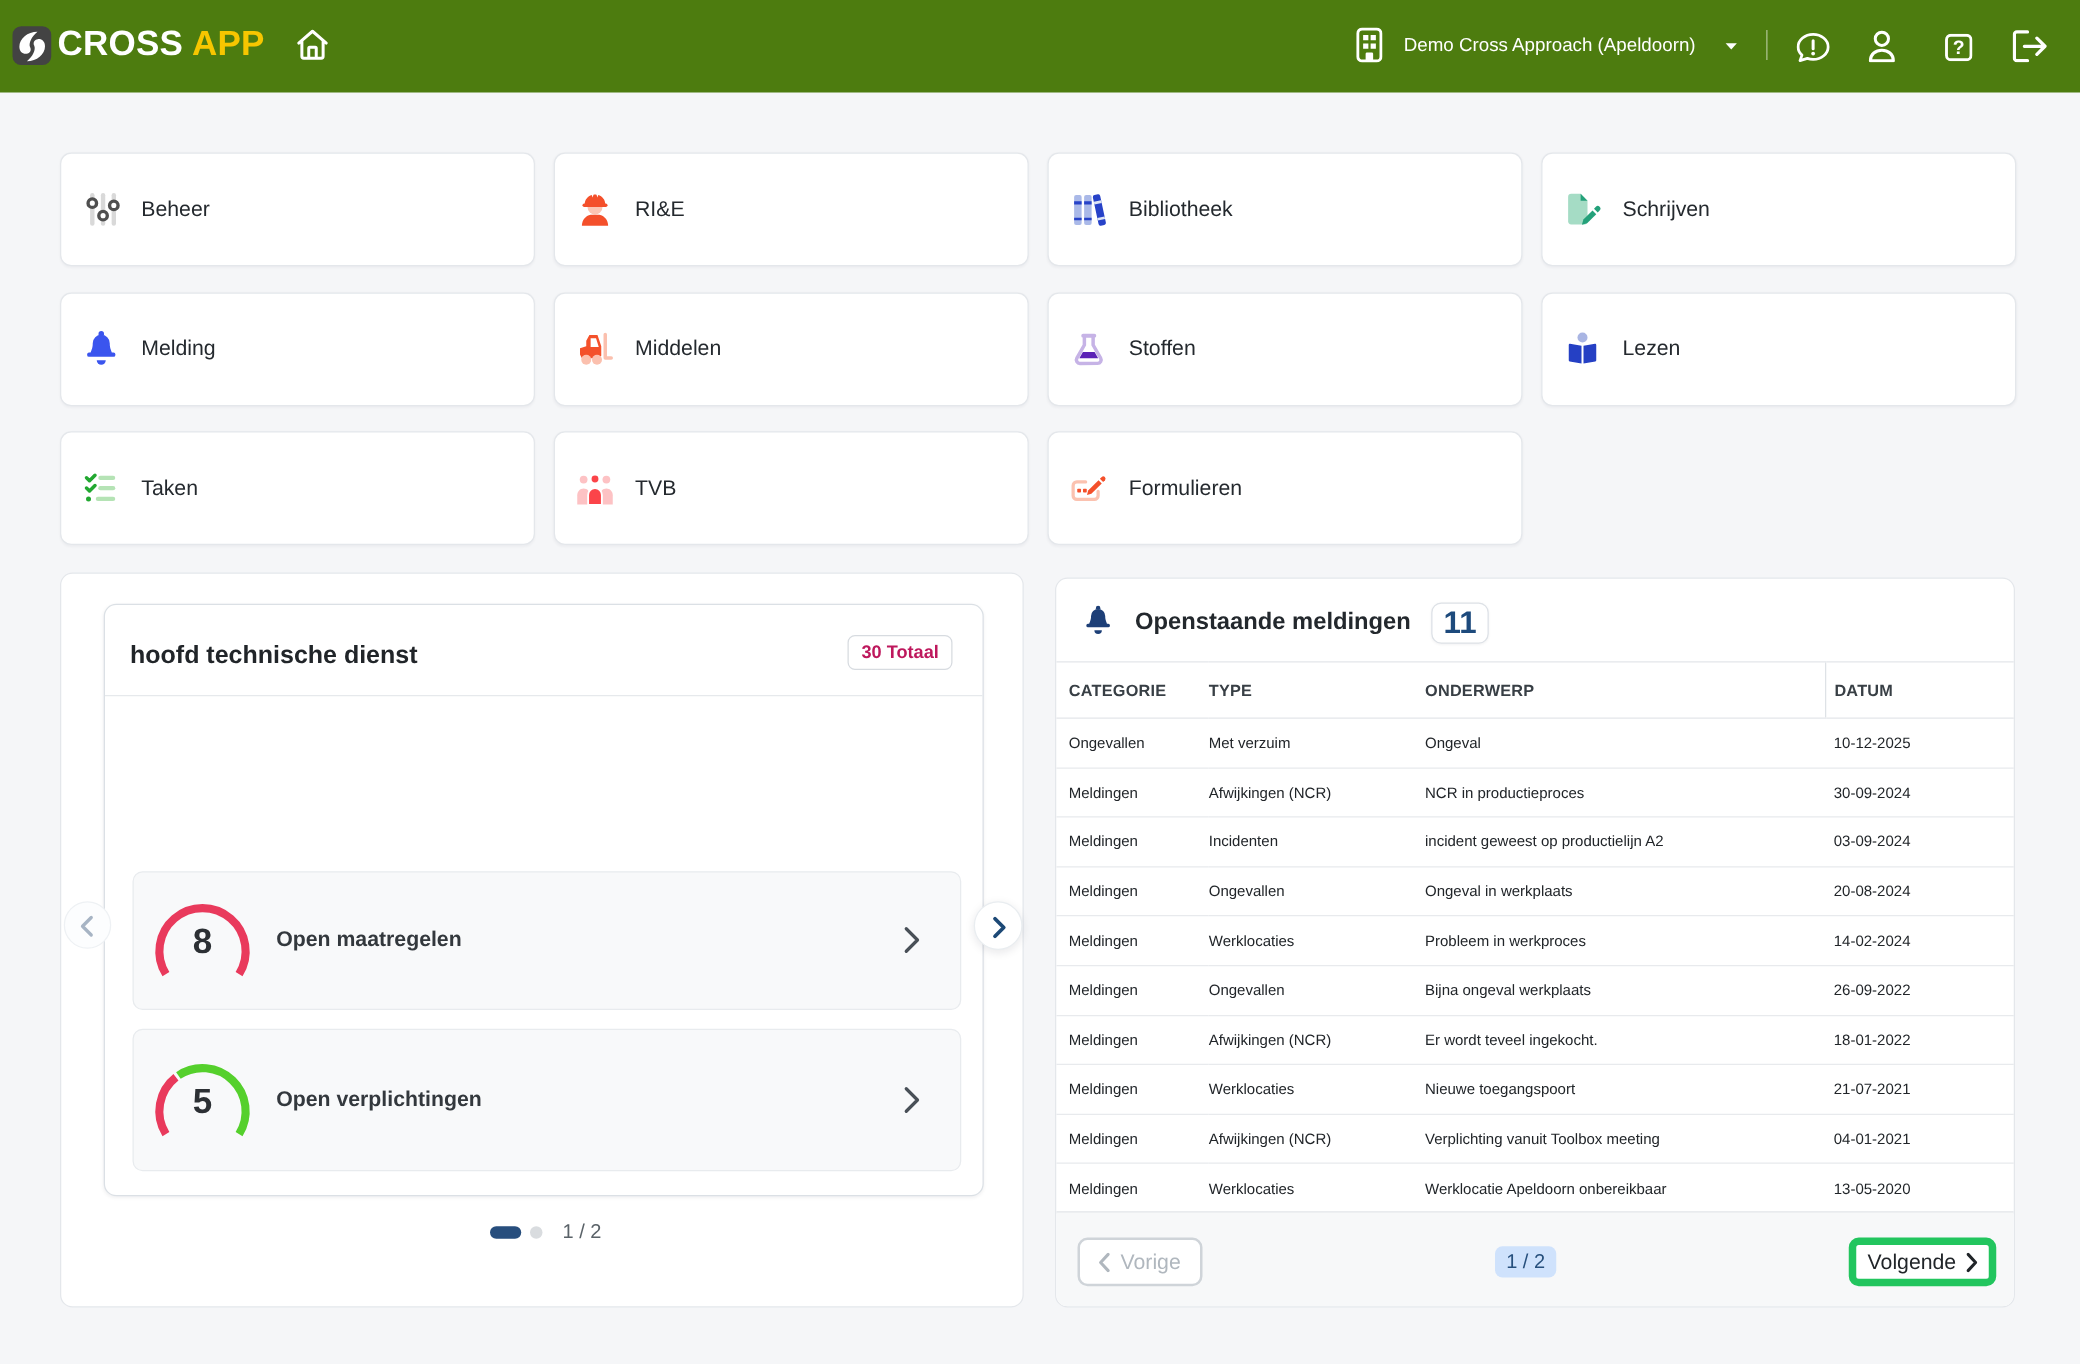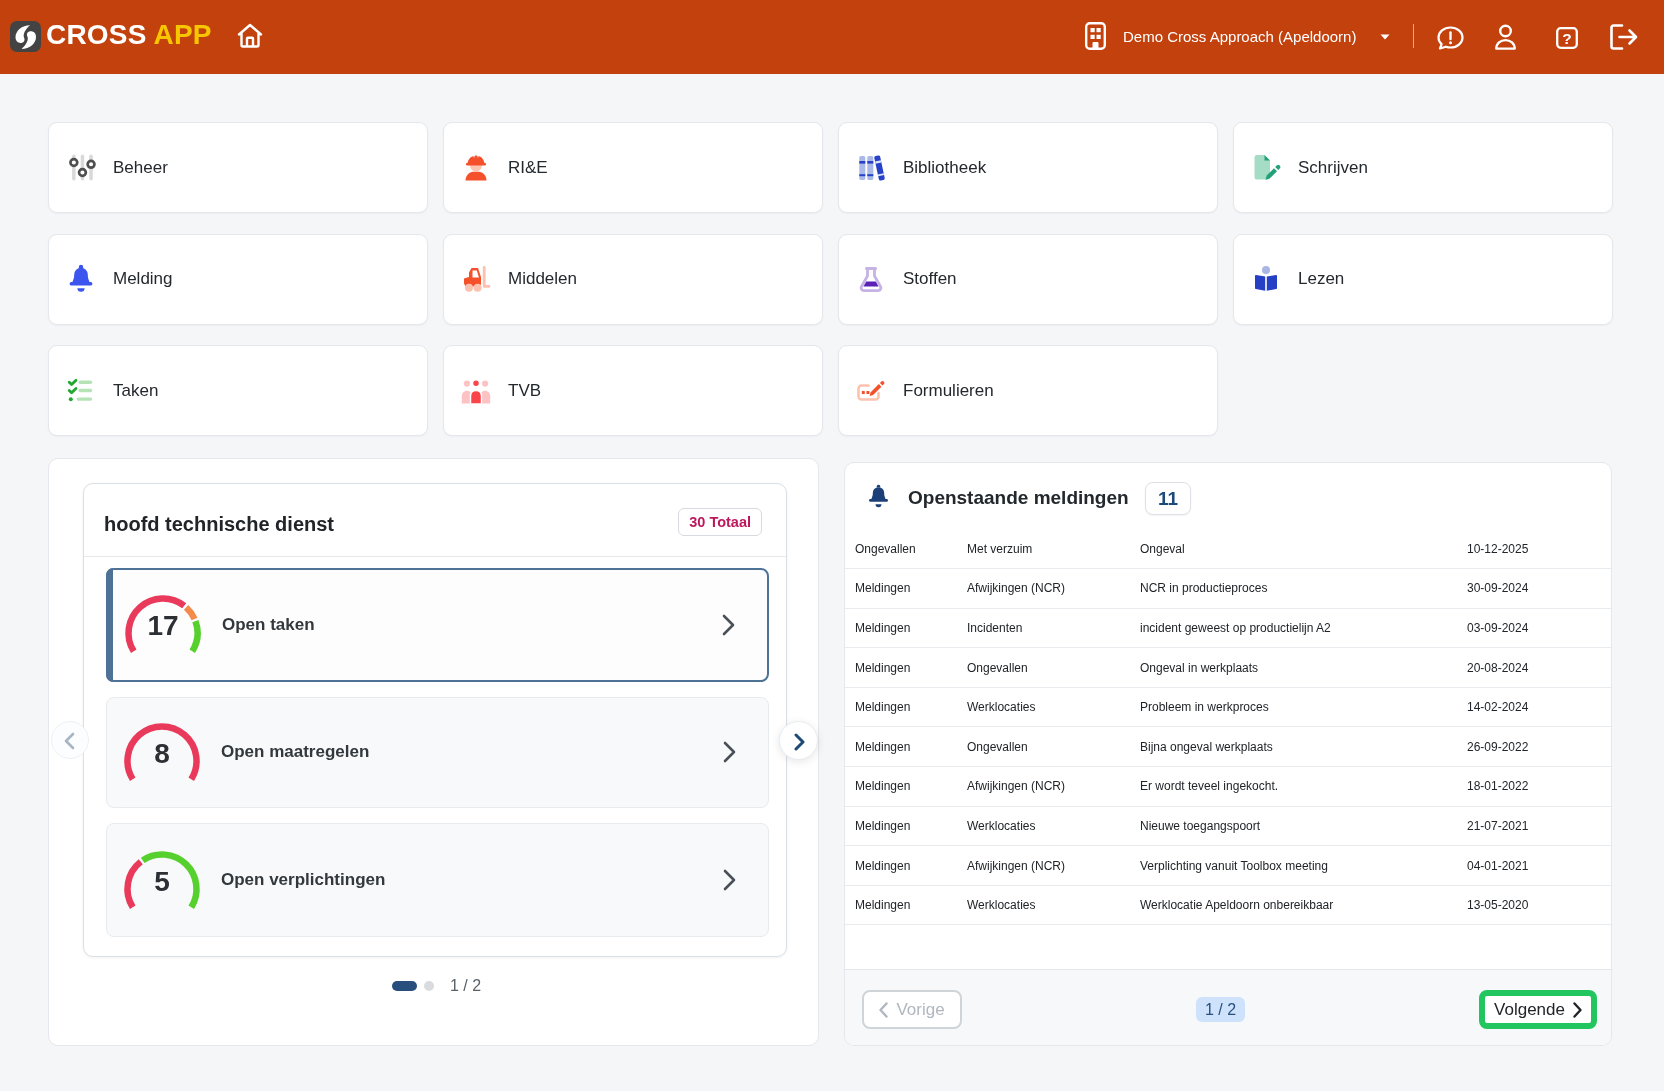--- a/index.html
+++ b/index.html
@@ -1,20 +1,20 @@
 <!DOCTYPE html>
 <html lang="nl"><head>
 <meta charset="utf-8">
 <title>Cross App</title>
 <style>
 * { margin:0; padding:0; box-sizing:border-box; }
 html,body { width:1664px; height:1091px; font-family:"Liberation Sans",sans-serif; background:#f5f6f8; overflow:hidden; position:relative; }
 .abs { position:absolute; }
 
-#hdr { position:absolute; left:0; top:0; width:1664px; height:74px; background:#c2410c; }
+#hdr { position:absolute; left:0; top:0; width:1664px; height:74px; background:#4d7c0f; }
 #logo { position:absolute; left:10px; top:21px; width:31px; height:31px; background:#434343; border-radius:7px; }
 #brand { position:absolute; left:46px; top:19px; font-size:28px; font-weight:700; color:#fff; letter-spacing:0.2px; }
 #brand .app { color:#f7c600; }
 .nav-txt { position:absolute; left:1123px; top:28px; font-size:15px; line-height:17px; font-weight:400; color:#fff; }
 #nav-sep { position:absolute; left:1413px; top:24px; width:1px; height:24px; background:rgba(255,255,255,0.55); }
 
 .tile { position:absolute; width:380px; height:91px; background:#fff; border:1px solid #e4e7eb; border-radius:9px; box-shadow:0 1px 2px rgba(16,24,40,0.04); }
 .tile .lbl { position:absolute; left:64px; top:50%; transform:translateY(-50%); font-size:17px; color:#24292e; }
 .tile .ico { position:absolute; left:17px; top:50%; transform:translateY(-50%); width:30px; height:30px; }
 
@@ -23,21 +23,21 @@
 #lhead  { position:absolute; left:0; top:0; width:100%; height:73px; border-bottom:1px solid #e6e9ec; }
 #lhead .t { position:absolute; left:20px; top:29px; font-size:20px; font-weight:700; color:#212529; }
 #lhead .badge { position:absolute; right:24px; top:24px; height:28px; line-height:26px; padding:0 10px; border:1px solid #d7dbe0; border-radius:6px; font-size:14.5px; font-weight:700; color:#be185d; background:#fff; }
 .srow { position:absolute; left:22px; width:663px; border-radius:8px; }
 .srow .slbl { position:absolute; left:114px; top:50%; transform:translateY(-50%); font-size:17px; font-weight:700; color:#33383d; }
 .srow .chev { position:absolute; right:32px; top:50%; transform:translateY(-50%); }
 
 #rpanel { position:absolute; left:844px; top:462px; width:768px; height:584px; background:#fff; border:1px solid #e4e7eb; border-radius:10px; overflow:hidden; }
 #rhead { position:absolute; left:0; top:0; width:100%; height:66px; }
 #rhead .t { position:absolute; left:63px; top:24px; font-size:19px; font-weight:700; color:#23282d; }
-#rhead .badge { position:absolute; left:300px; top:19px; width:46px; height:33px; line-height:31px; text-align:center; border:1px solid #dde1e6; border-radius:8px; font-size:19px; font-weight:700; color:#1d4a7c; background:#fff; box-shadow:0 1px 2px rgba(16,24,40,0.05); }
+#rhead .badge { position:absolute; left:300px; top:19px; width:46px; height:33px; line-height:31px; text-align:center; border:1px solid #dde1e6; border-radius:8px; font-size:25px; font-weight:700; color:#1d4a7c; background:#fff; box-shadow:0 1px 2px rgba(16,24,40,0.05); }
 table.mtab { position:absolute; left:0; top:66px; width:768px; border-collapse:collapse; table-layout:fixed; }
 table.mtab th { height:45px; text-align:left; font-size:13px; font-weight:700; color:#383f45; letter-spacing:0.2px; border-top:1px solid #e3e6ea; border-bottom:1px solid #e3e6ea; padding:0; }
 table.mtab td { height:39.6px; font-size:12px; color:#212529; border-bottom:1px solid #e8eaed; padding:0; }
 table.mtab .c1 { width:122px; padding-left:10px; }
 table.mtab .c2 { width:173px; }
 table.mtab .c3 { width:320px; }
 table.mtab .c4 { width:153px; }
 th.c4, td.c4 { }
 th.c4 { border-left:1px solid #dee2e6; padding-left:7px !important; }
 td.c4 { padding-left:7px !important; }
@@ -205,33 +205,20 @@
 </svg>
       <div class="lbl">Formulieren</div>
     </div>
 </div>
 <div id="lpanel">
   <div id="lcard">
     <div id="lhead">
         <span class="t">hoofd technische dienst</span>
         <span class="badge">30 Totaal</span>
       </div>
-    <div class="srow" style="top:83.5px;height:114px;background:#fdfdfe;border:2px solid #4e7296;">
-      <div style="position:absolute;left:-2px;top:-2px;bottom:-2px;width:7px;background:#4e7296;border-radius:7px 0 0 7px;"></div>
-      <svg style="position:absolute;left:15px;top:23px" width="80" height="80" viewBox="0 0 80 80">
-        <path d="M 10.74 58.28 A 34.5 34.5 0 0 1 61.24 12.81" fill="none" stroke="#e93a5c" stroke-width="6.5"></path>
-        <path d="M 63.09 14.36 A 34.5 34.5 0 0 1 71.52 25.97" fill="none" stroke="#f28b4b" stroke-width="6.5"></path>
-        <path d="M 72.42 28.20 A 34.5 34.5 0 0 1 69.26 58.28" fill="none" stroke="#55d02c" stroke-width="6.5"></path>
-        <text x="40" y="41.5" text-anchor="middle" font-family="Liberation Sans" font-size="28" font-weight="700" fill="#2c3034">17</text>
-      </svg>
-      <div class="slbl">Open taken</div>
-      <svg class="chev" width="13" height="22" viewBox="0 0 13 22">
-          <path d="M2 2 L11 11 L2 20" fill="none" stroke="#495057" stroke-width="2.6" stroke-linecap="round" stroke-linejoin="round"></path>
-        </svg>
-    </div>
     <div class="srow" style="top:212.5px;height:111px;background:#f8f9fa;border:1px solid #e8ebee;">
       <svg style="position:absolute;left:15px;top:23px" width="80" height="80" viewBox="0 0 80 80">
         <path d="M 10.74 58.28 A 34.5 34.5 0 1 1 69.26 58.28" fill="none" stroke="#e93a5c" stroke-width="6.5"></path>
         <text x="40" y="41.5" text-anchor="middle" font-family="Liberation Sans" font-size="28" font-weight="700" fill="#2c3034">8</text>
       </svg>
       <div class="slbl">Open maatregelen</div>
       <svg class="chev" width="13" height="22" viewBox="0 0 13 22">
           <path d="M2 2 L11 11 L2 20" fill="none" stroke="#495057" stroke-width="2.6" stroke-linecap="round" stroke-linejoin="round"></path>
         </svg>
     </div>
@@ -269,20 +256,26 @@
           <path d="M6.3 19.2 c0.5-3.2 1.9-3.9 1.9-8.6 a6.8 6.8 0 0 1 13.6 0 c0 4.7 1.4 5.4 1.9 8.6 Z"></path>
           <rect x="3.7" y="17.9" width="22.6" height="3.5" rx="1.5"></rect>
           <path d="M11.4 24.2 h7.2 a3.6 3.6 0 0 1 -7.2 0 Z"></path>
         </g>
       </svg>
     <span class="t">Openstaande meldingen</span>
     <span class="badge">11</span>
   </div>
   <table class="mtab">
     <tbody>
+        <tr>
+          <th class="c1">CATEGORIE</th>
+          <th class="c2">TYPE</th>
+          <th class="c3">ONDERWERP</th>
+          <th class="c4">DATUM</th>
+        </tr>
     <tr>
           <td class="c1">Ongevallen</td>
           <td class="c2">Met verzuim</td>
           <td class="c3">Ongeval</td>
           <td class="c4">10-12-2025</td>
         </tr>
     <tr>
           <td class="c1">Meldingen</td>
           <td class="c2">Afwijkingen (NCR)</td>
           <td class="c3">NCR in productieproces</td>

